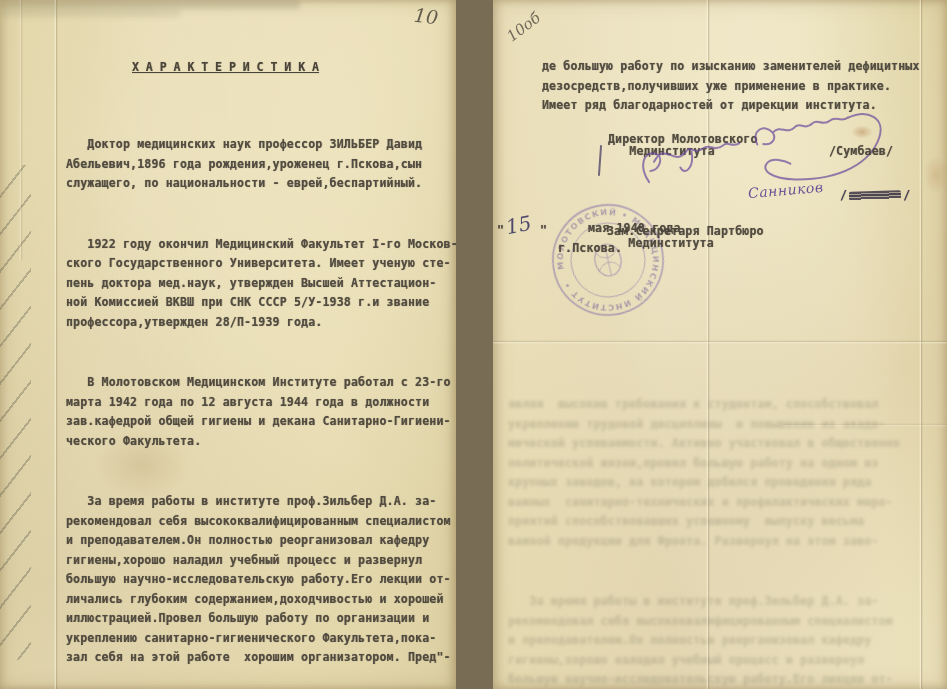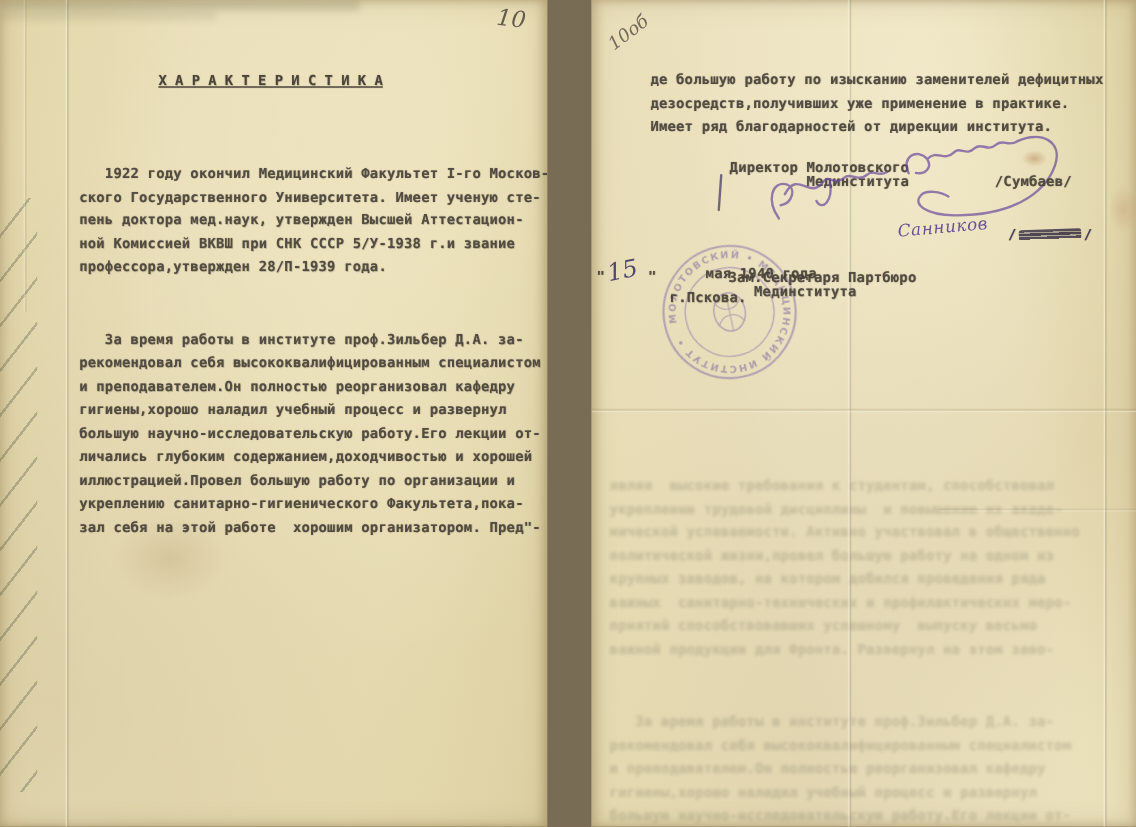--- a/index.html
+++ b/index.html
@@ -36,21 +36,21 @@
   }
   .doc-title{position:absolute;left:132px;top:60px;font-size:11.5px;letter-spacing:0px;color:#3e3930;text-decoration:underline;}
   .body-block{position:absolute;line-height:19.5px;}
   .body-left{left:66px;top:96px;}
   .body-right{left:49px;top:57px;line-height:19.6px;}
   .para{margin:0 0 2px 0;}
   .pagenum{position:absolute;font-family:"DejaVu Serif", serif;font-style:italic;}
   .pagenum-left{left:414px;top:5px;font-size:19px;color:#4c463b;transform:rotate(7deg);opacity:0.85;}
   .pagenum-right{left:12px;top:18px;font-size:15px;color:#534d42;transform:rotate(-37deg);opacity:0.8;}
   .role{position:absolute;line-height:11.5px;}
-  .role-director{left:115px;top:134px;text-align:right;}
+  .role-director{left:115px;top:134px;}
   .role-secretary{left:114px;top:184px;margin-top:42px;}
   .name-director{position:absolute;left:336px;top:144px;}
   .struck-wrap{position:absolute;left:347px;top:188px;display:flex;align-items:center;gap:1px;color:#3c3450;}
   .struck-bar{display:inline-block;width:52px;height:9px;margin:0 1px;transform:rotate(-2deg);
     background:
       linear-gradient(0deg, transparent 0 1px, rgba(48,40,62,0.85) 1px 3px, rgba(60,52,74,0.35) 3px 4px, rgba(48,40,62,0.9) 4px 6px, rgba(60,52,74,0.4) 6px 7px, rgba(48,40,62,0.85) 7px 9px);
     border-radius:2px;}
   .handwriting{font-family:"DejaVu Serif", serif;font-style:italic;}
   .hw-sannikov{position:absolute;left:255px;top:182px;font-size:14px;color:#5d4390;transform:rotate(-5deg);letter-spacing:0.5px;opacity:0.9;}
   .pen-tick{position:absolute;left:106px;top:145px;width:2px;height:31px;background:#4a3e63;transform:rotate(4deg);border-radius:1px;opacity:0.75;}
@@ -94,25 +94,32 @@
     <div class="crease crease-v lp-crease1"></div>
     <div class="crease crease-v lp-crease2"></div>
     <div class="ghost-bar gb1"></div>
     <div class="ghost-bar gb2"></div>
     <div class="stain stain1"></div>
 
     <div class="pagenum pagenum-left">10</div>
     <div class="typed doc-title">Х А Р А К Т Е Р И С Т И К А</div>
 
     <div class="typed body-block body-left">
+      <div class="para">   Доктор медицинских наук профессор ЗИЛЬБЕР Давид
+Абельевич,1896 года рождения,уроженец г.Пскова,сын
+служащего, по национальности - еврей,беспартийный.</div>
       <div class="para">   1922 году окончил Медицинский Факультет I-го Москов-
 ского Государственного Университета. Имеет ученую сте-
 пень доктора мед.наук, утвержден Высшей Аттестацион-
 ной Комиссией ВКВШ при СНК СССР 5/У-1938 г.и звание
 профессора,утвержден 28/П-1939 года.</div>
+      <div class="para">   В Молотовском Медицинском Институте работал с 23-го
+марта 1942 года по 12 августа 1944 года в должности
+зав.кафедрой общей гигиены и декана Санитарно-Гигиени-
+ческого Факультета.</div>
       <div class="para">   За время работы в институте проф.Зильбер Д.А. за-
 рекомендовал себя высококвалифицированным специалистом
 и преподавателем.Он полностью реорганизовал кафедру
 гигиены,хорошо наладил учебный процесс и развернул
 большую научно-исследовательскую работу.Его лекции от-
 личались глубоким содержанием,доходчивостью и хорошей
 иллюстрацией.Провел большую работу по организации и
 укреплению санитарно-гигиенического Факультета,пока-
 зал себя на этой работе  хорошим организатором. Пред"-</div>
       

